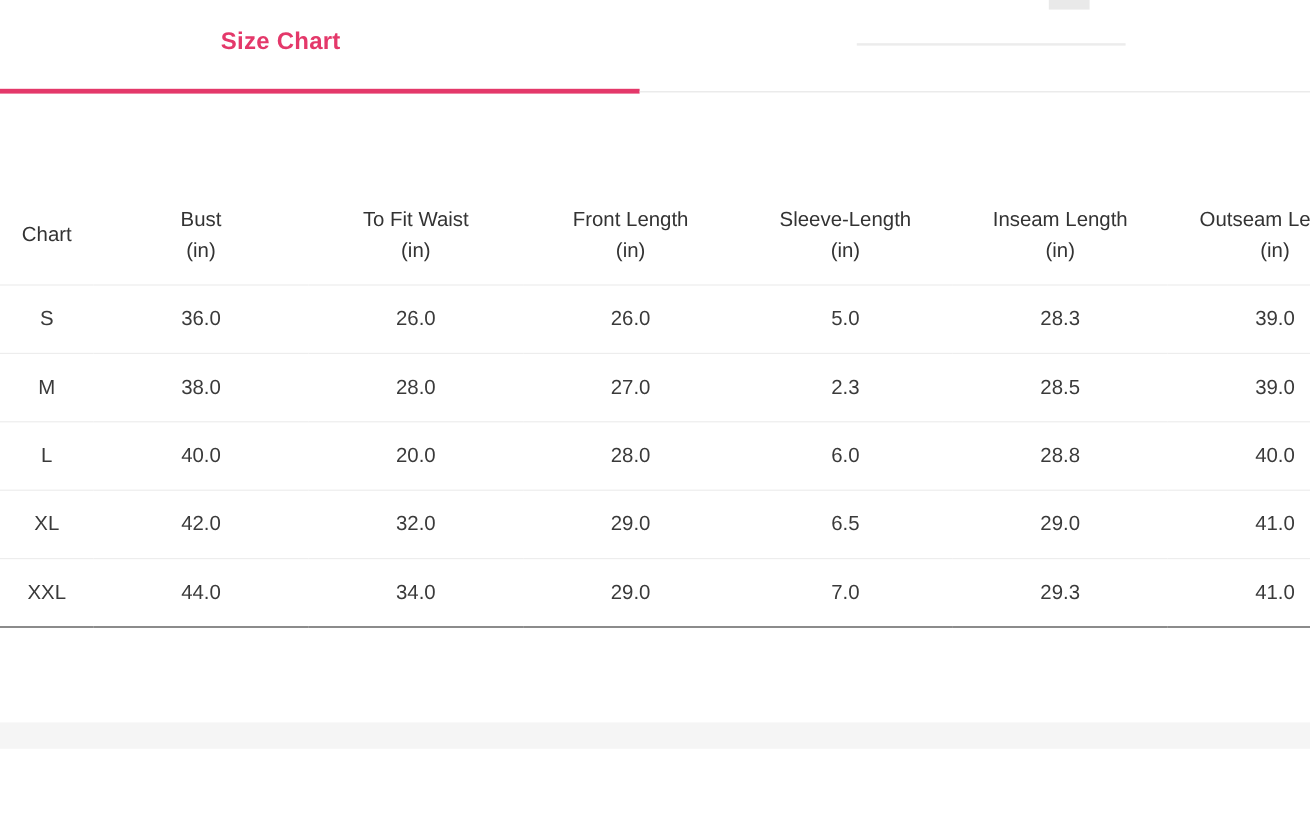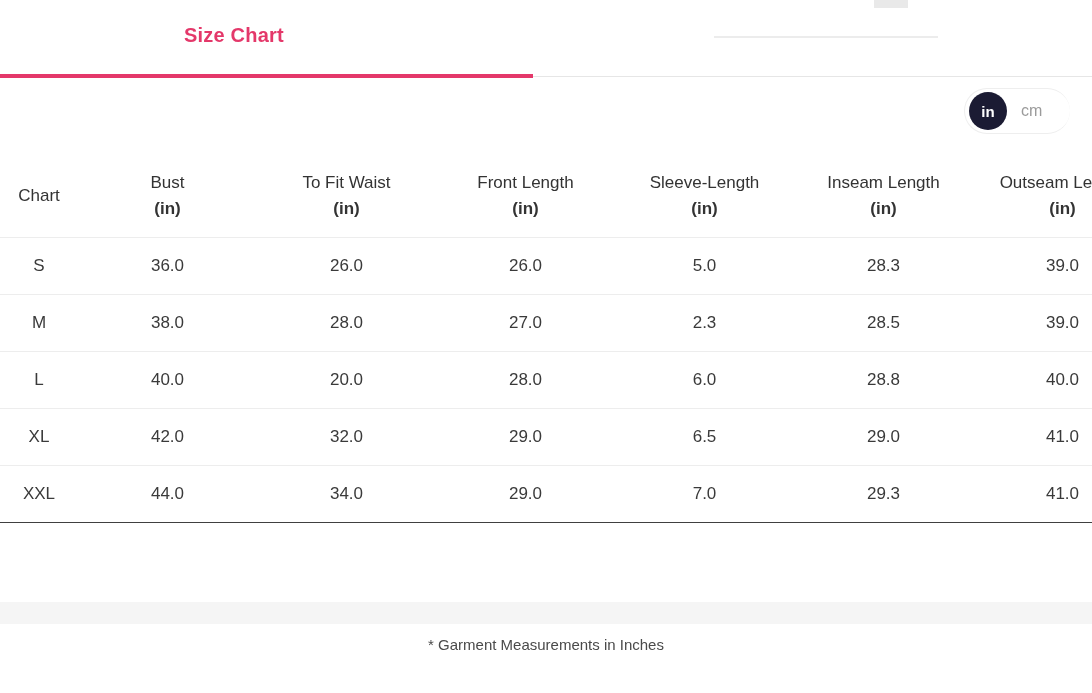--- a/index.html
+++ b/index.html
@@ -126,21 +126,21 @@
   table.size-table td.col-size {
     width: 78px;
   }
   table.size-table th.col-m,
   table.size-table td.col-m {
     width: 179px;
   }
   table.size-table tr.row-last td {
     border-bottom: 1px solid #404040;
   }
-  .unit-sub { display: block; font-weight: bold; }
+  .unit-sub { display: block; }
 
   
   .footer-sep {
     position: absolute;
     left: 0; top: 602px;
     width: 1092px;
     height: 22px;
     background: #f5f5f5;
   }
   .footer-note {
@@ -158,24 +158,20 @@
 <div id="app">
 
   <div class="tabbar">
     <div class="tab-underline-active"></div>
     <div class="tab-underline-inactive"></div>
     <div class="tab-label-active">Size Chart</div>
     <div class="tab-ghost-line"></div>
     <div class="tab-ghost-box"></div>
   </div>
 
-  <div class="unit-toggle">
-    <div class="unit-pill">in</div>
-    <div class="unit-alt">cm</div>
-  </div>
 
   <div class="table-wrap">
     <table class="size-table">
       <thead>
         <tr>
           <th class="col-size">
             <span>Chart</span>
           </th>
           <th class="col-m">
             <span>Bust</span>
@@ -247,15 +243,14 @@
           <td class="col-m">29.0</td>
           <td class="col-m">7.0</td>
           <td class="col-m">29.3</td>
           <td class="col-m">41.0</td>
         </tr>
       </tbody>
     </table>
   </div>
 
   <div class="footer-sep"></div>
-  <div class="footer-note">* Garment Measurements in Inches</div>
 
 </div>
 
 </body></html>

